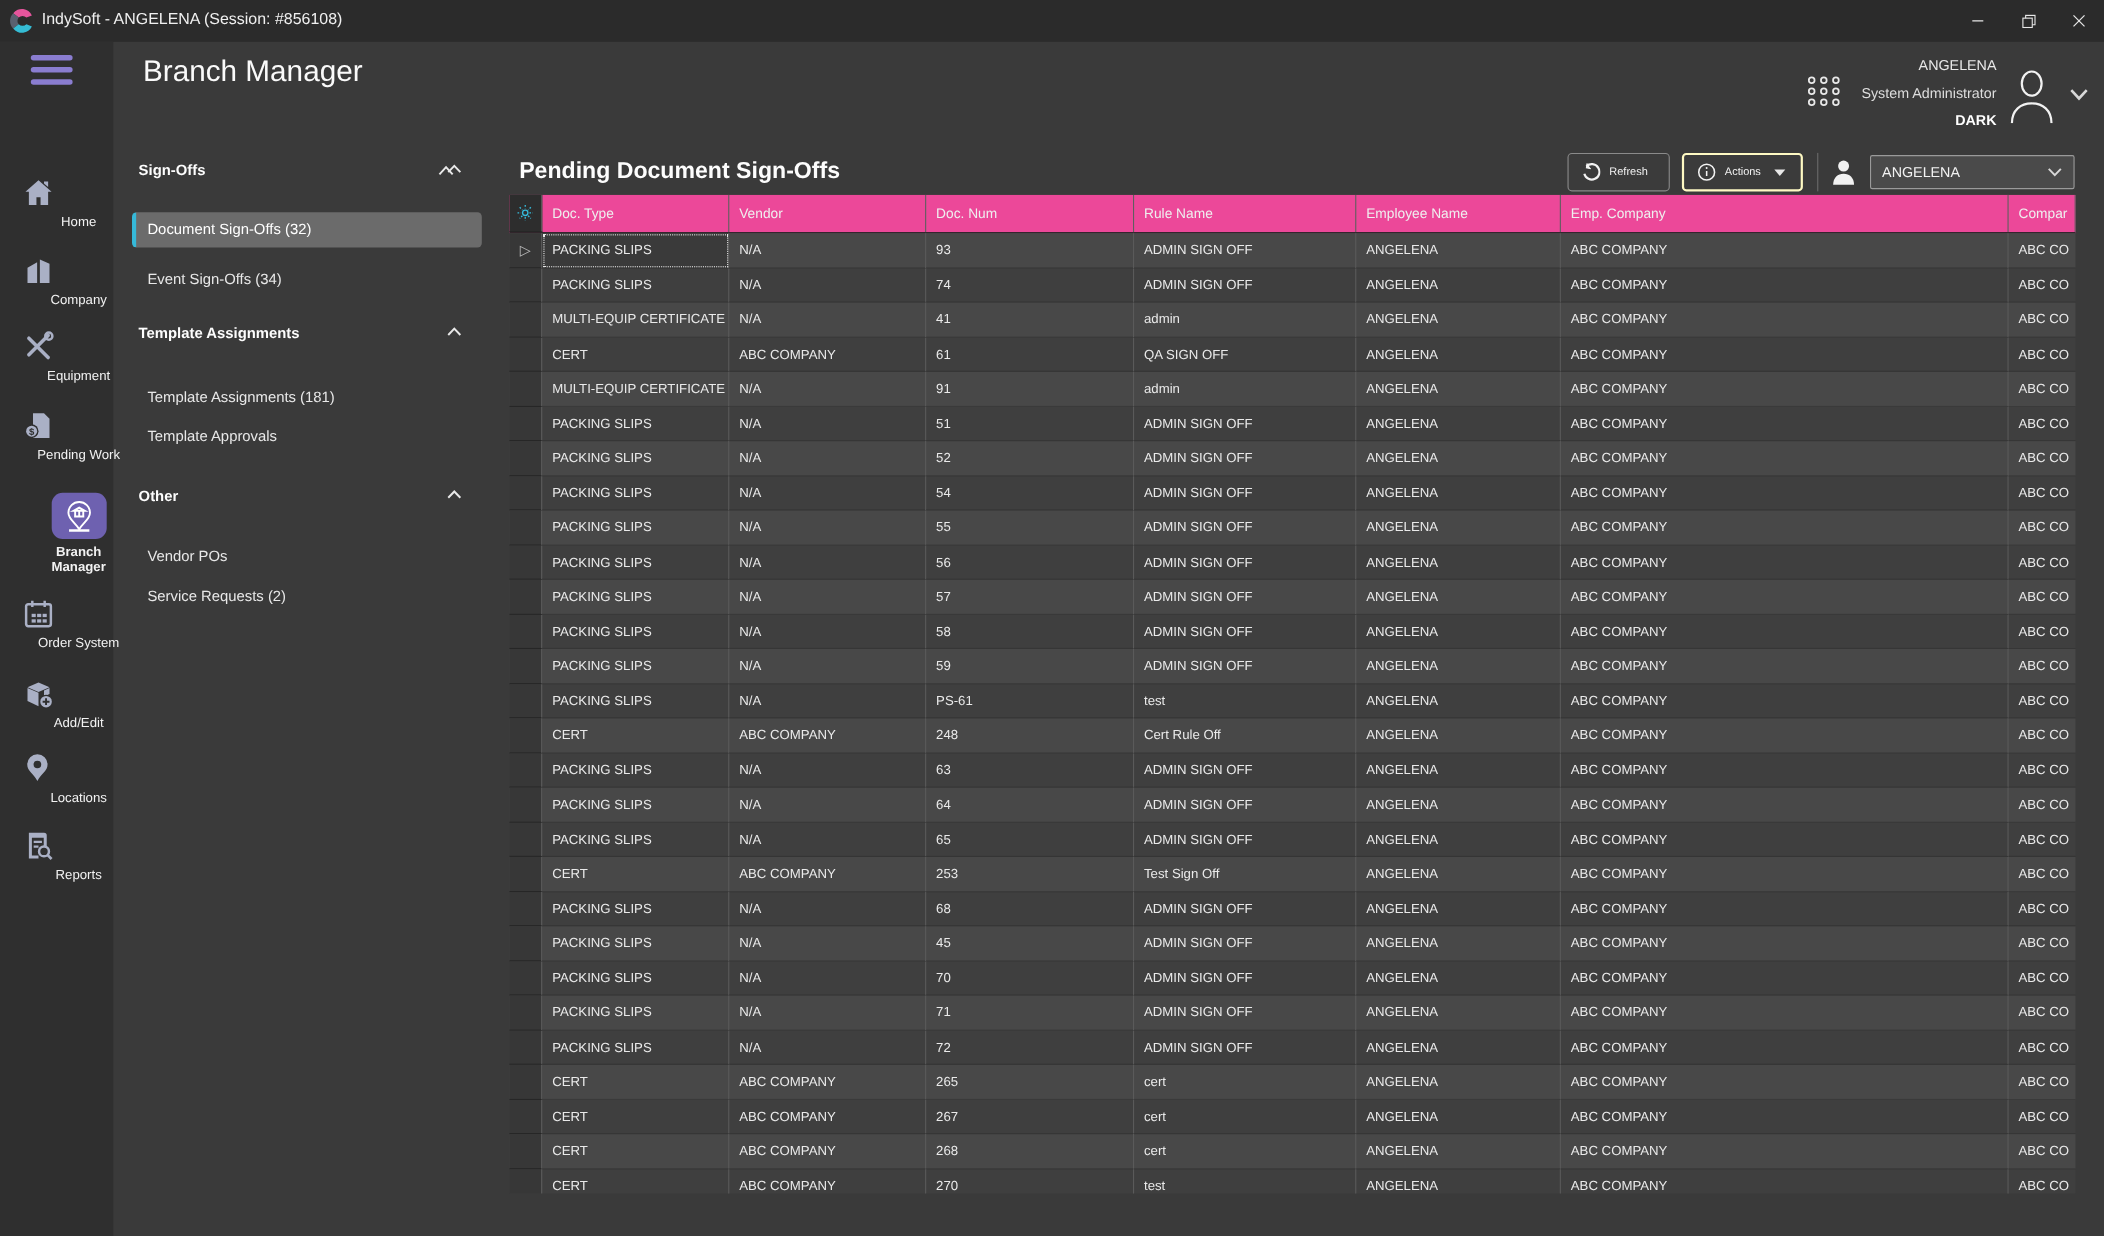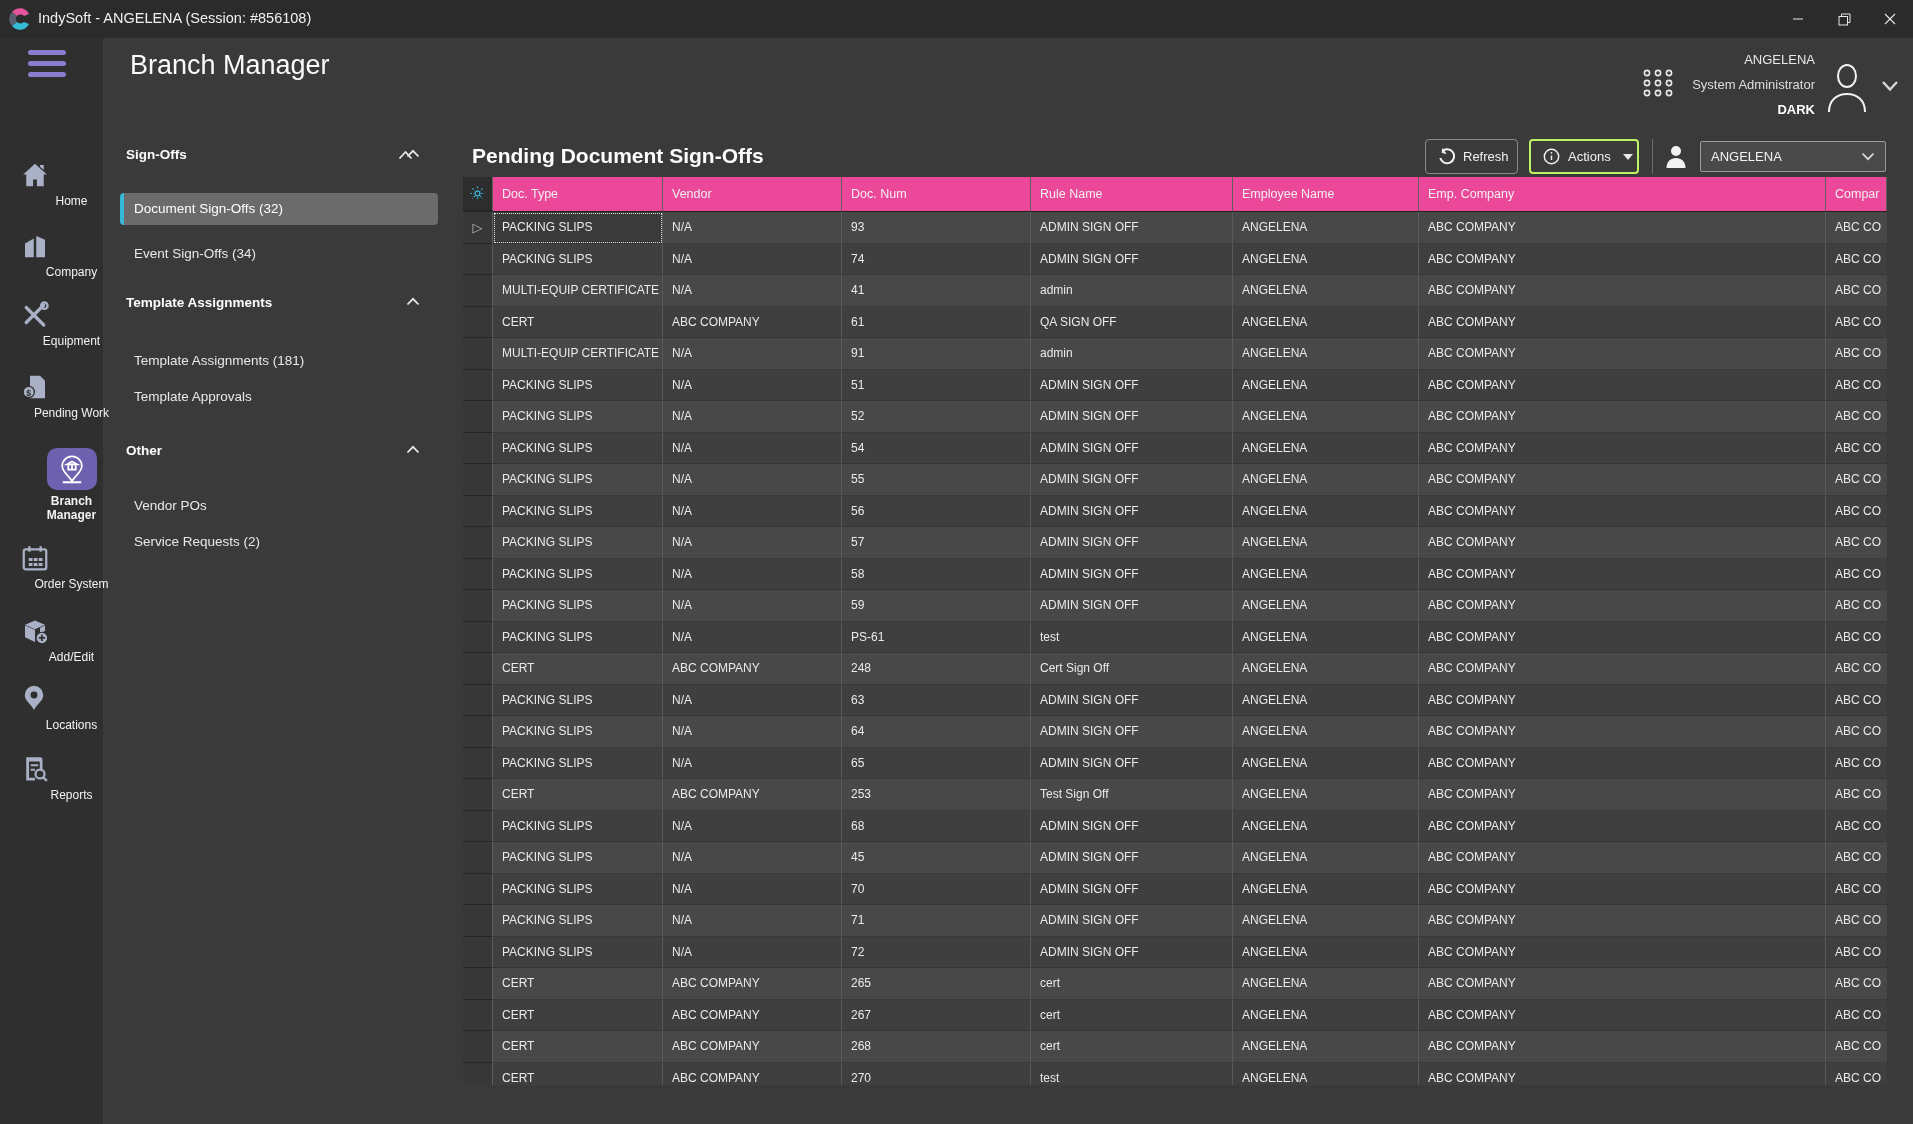--- a/index.html
+++ b/index.html
@@ -36,24 +36,24 @@
   #userblock { position:absolute; top:38px; right:0; width:420px; height:90px; }
   .ub-name { position:absolute; right:98px; top:14px; font-size:13px; color:#e8e8e8; }
   .ub-role { position:absolute; right:98px; top:39px; font-size:13px; color:#dddddd; }
   .ub-theme { position:absolute; right:98px; top:64px; font-size:13px; font-weight:bold; color:#ffffff; }
   .ub-grid { position:absolute; right:238px; top:28px; }
   .ub-avatar { position:absolute; right:40px; top:22px; }
   .ub-chev { position:absolute; right:14px; top:42px; }
 
   
   .btn { position:absolute; top:139px; height:35px; background:#3b3b3b; border:1px solid #8a8a8a;
-         border-radius:4px; color:#f2f2f2; font-size:13px; display:flex; align-items:center; gap:8px;
+         border-radius:4px; color:#f2f2f2; font-size:10px; display:flex; align-items:center; gap:8px;
          padding:0 12px; cursor:default; }
   #btn-refresh { left:1425px; width:93px; }
-  #btn-actions { left:1529px; width:110px; border:2px solid #bef264; }
+  #btn-actions { left:1529px; width:110px; border:2px solid #fef9c3; }
   .caret-down { width:0; height:0; border-left:5px solid transparent; border-right:5px solid transparent;
                 border-top:6px solid #e8e8e8; display:inline-block; }
   #tb-sep { position:absolute; left:1652px; top:139px; width:1px; height:35px; background:#6a6a6a; }
   #tb-person { position:absolute; left:1663px; top:143px; }
   #user-filter { position:absolute; left:1700px; top:141px; width:186px; height:31px; background:#4a4a4a;
                  border:1px solid #9a9a9a; border-radius:2px; font-size:13px; color:#f2f2f2;
                  display:flex; align-items:center; padding:0 10px; }
   #user-filter .chev { margin-left:auto; }
 
   
@@ -517,21 +517,21 @@
         <div class="tcell c3">test</div>
         <div class="tcell c4">ANGELENA</div>
         <div class="tcell c5">ABC COMPANY</div>
         <div class="tcell c6">ABC CO</div>
       </div>
       <div class="trow even">
         <div class="tcell ind"></div>
         <div class="tcell c0">CERT</div>
         <div class="tcell c1">ABC COMPANY</div>
         <div class="tcell c2">248</div>
-        <div class="tcell c3">Cert Sign Off</div>
+        <div class="tcell c3">Cert Rule Off</div>
         <div class="tcell c4">ANGELENA</div>
         <div class="tcell c5">ABC COMPANY</div>
         <div class="tcell c6">ABC CO</div>
       </div>
       <div class="trow odd">
         <div class="tcell ind"></div>
         <div class="tcell c0">PACKING SLIPS</div>
         <div class="tcell c1">N/A</div>
         <div class="tcell c2">63</div>
         <div class="tcell c3">ADMIN SIGN OFF</div>

